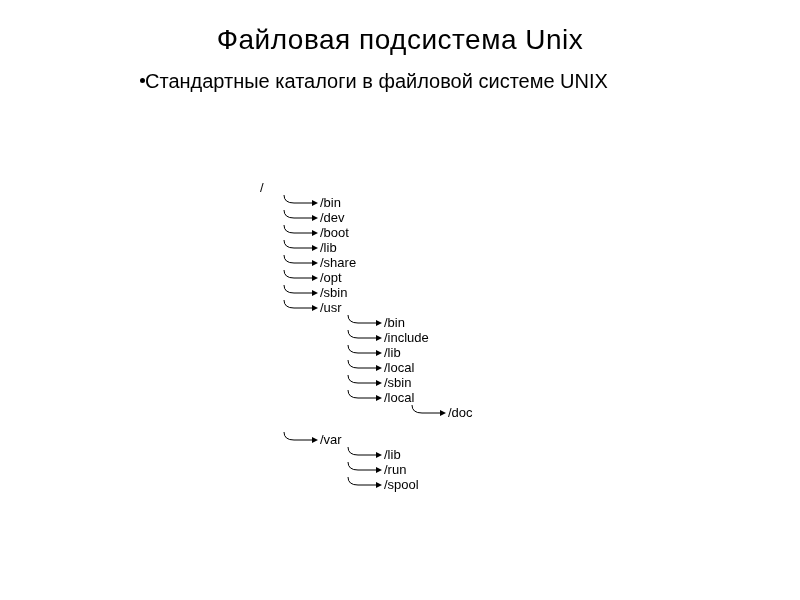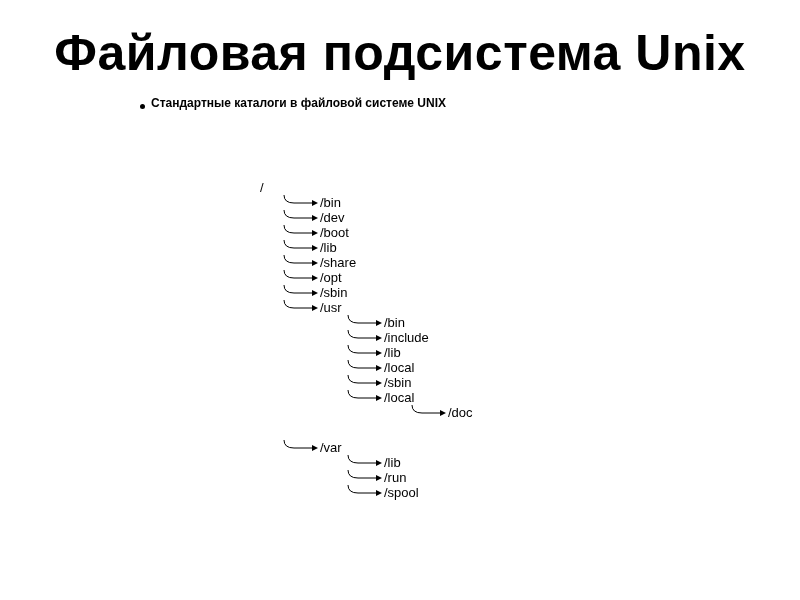--- a/index.html
+++ b/index.html
@@ -1,18 +1,18 @@
 <!DOCTYPE html>
 <html><head>
 <meta charset="utf-8">
 <style>
   html,body{margin:0;padding:0;width:800px;height:600px;background:#fff;font-family:sans-serif;color:#000}
   .slide{width:800px;height:600px;position:relative}
-  h1{font-size:50px;font-weight:700;text-align:center;margin:24px 0 14px 0;letter-spacing:.5px}
-  .bullet{display:flex;align-items:flex-start;gap:6px;font-weight:700;font-size:12px;margin-left:140px}
+  h1{font-size:28px;font-weight:400;text-align:center;margin:24px 0 14px 0;letter-spacing:.5px}
+  .bullet{display:flex;align-items:flex-start;gap:0;font-weight:400;font-size:20px;margin-left:140px}
   .bullet .dot{width:5px;height:5px;border-radius:50%;background:#000;margin-top:8px;flex:0 0 auto}
   .tree{position:absolute;left:258px;top:156px;font-family:sans-serif;font-size:13px;line-height:15px}
   .root{margin-left:0}
   .node{white-space:nowrap;display:flex;align-items:center;height:15px}
   .lvl1{margin-left:24px}
   .lvl2{margin-left:88px}
   .lvl3{margin-left:152px}
   
   svg.conn{width:36px;height:15px;flex:0 0 auto}
   svg.conn path{fill:none;stroke:#000;stroke-width:1}
@@ -136,21 +136,21 @@
       </div>
 
   <div class="node lvl3">
         <svg class="conn">
           <path d="M2 0 Q2 8 12 8 L30 8"></path>
           <polygon points="30,5 36,8 30,11"></polygon>
         </svg>
         <span class="lbl">/doc</span>
       </div>
 
-  <div class="node lvl1" style="margin-top:20px">
+  <div class="node lvl1" style="margin-top:12px">
         <svg class="conn">
           <path d="M2 0 Q2 8 12 8 L30 8"></path>
           <polygon points="30,5 36,8 30,11"></polygon>
         </svg>
         <span class="lbl">/var</span>
       </div>
 
   <div class="node lvl2">
         <svg class="conn">
           <path d="M2 0 Q2 8 12 8 L30 8"></path>

